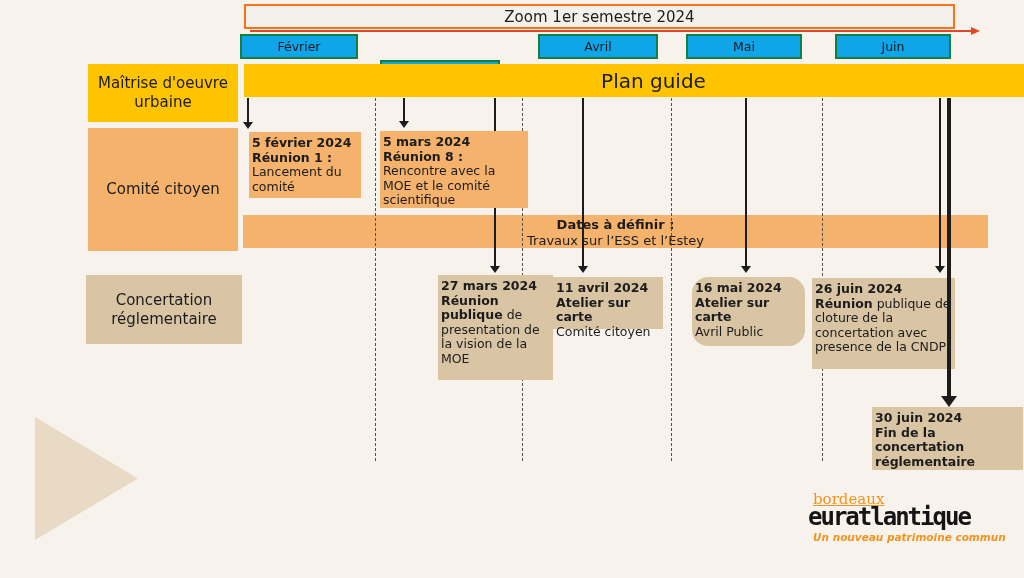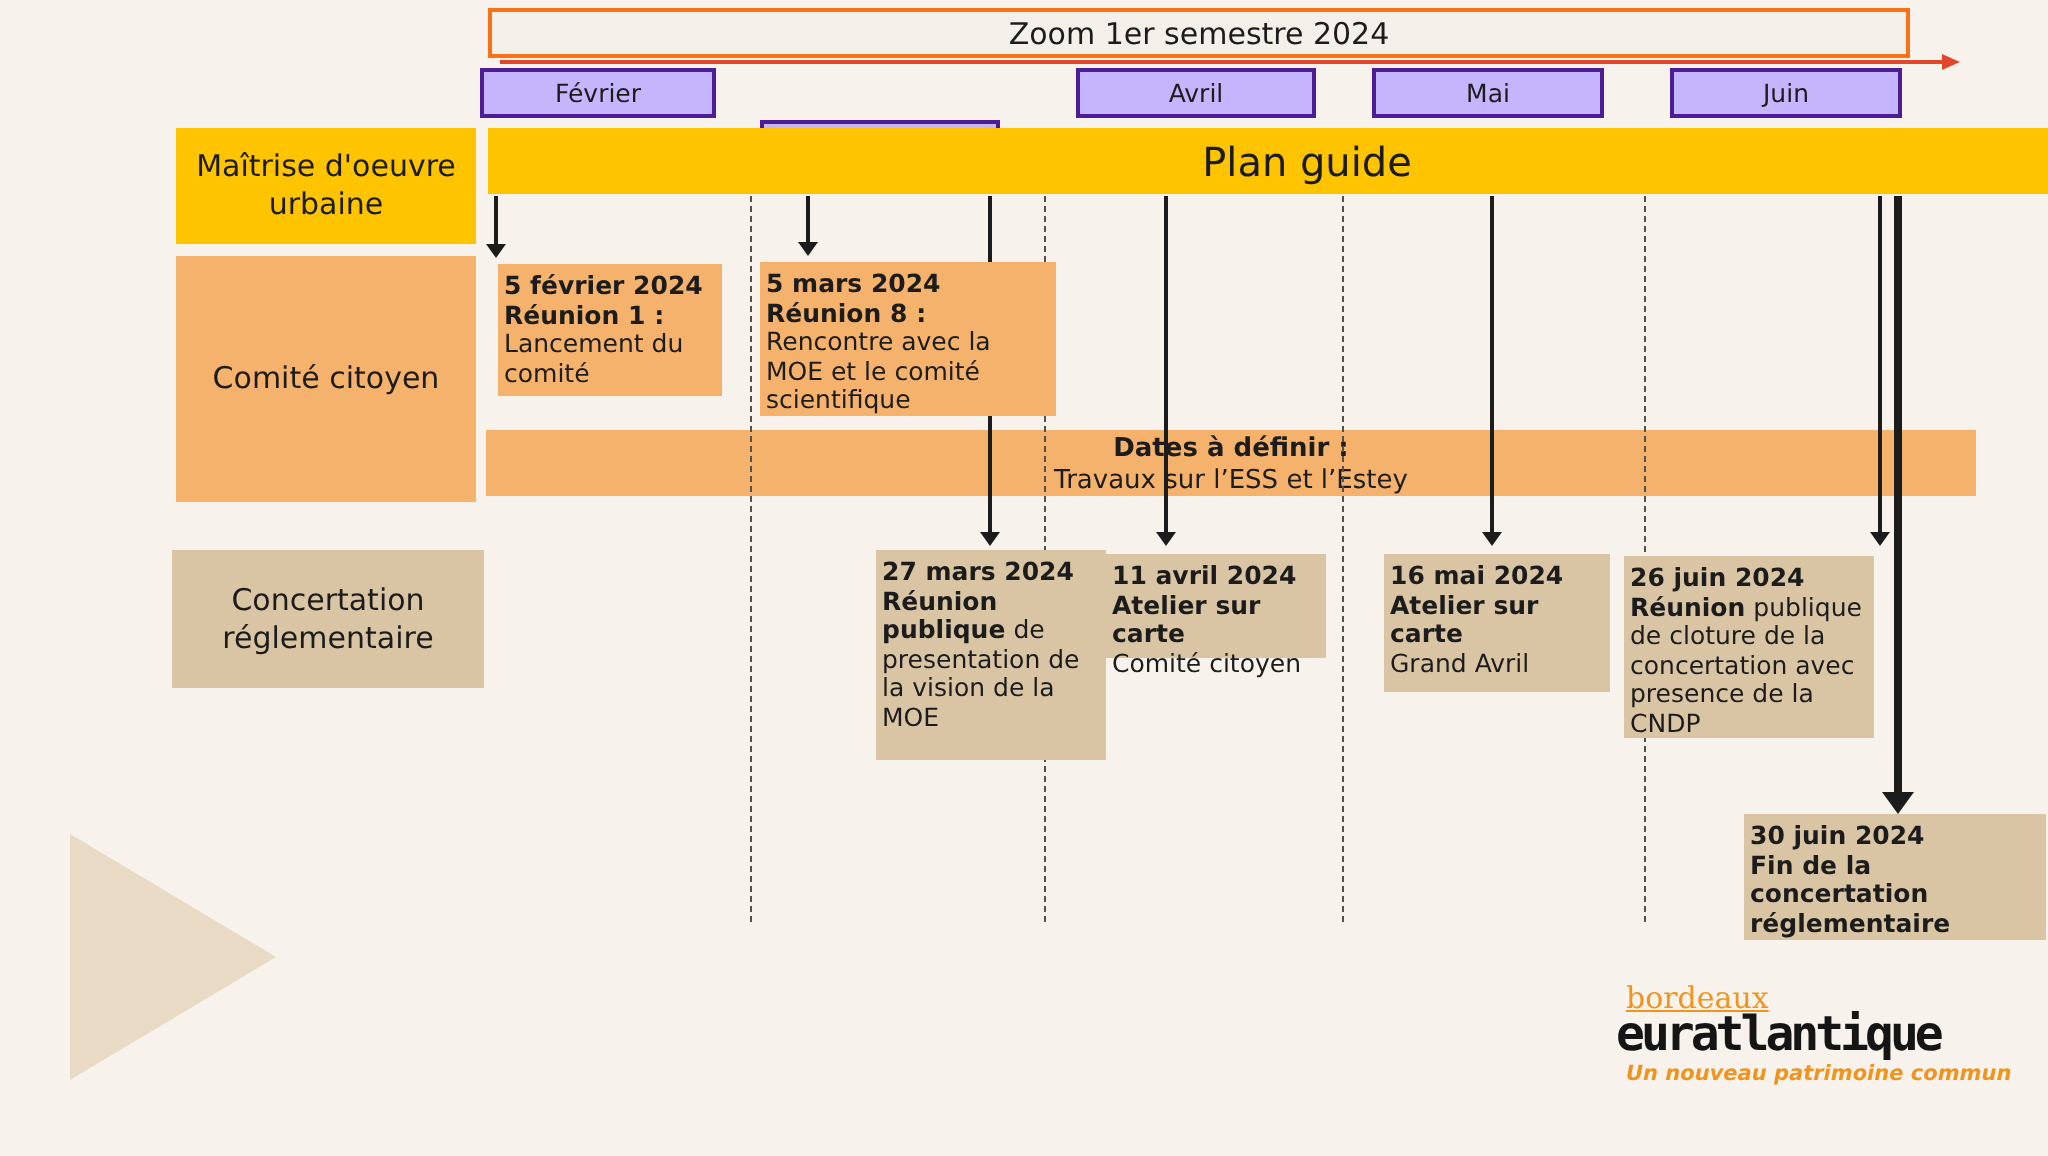--- a/index.html
+++ b/index.html
@@ -6,21 +6,21 @@
   body{font-family:"DejaVu Sans","Liberation Sans",sans-serif;background:#fff;}
   #slide{position:relative;width:1024px;height:578px;background:#f7f3ec;overflow:hidden;color:#1c1c1c;}
 
   
   .title-box{position:absolute;left:244px;top:4px;width:707px;height:21px;background:#f3f0e9;
     border:2px solid #f97316;display:flex;align-items:center;justify-content:center;
     font-size:15px;}
   .red-line{position:absolute;left:250px;top:30px;width:721px;height:2px;background:#e0472b;}
   .red-line::after{content:"";position:absolute;right:-9px;top:-3px;width:0;height:0;
     border-top:4px solid transparent;border-bottom:4px solid transparent;border-left:9px solid #e0472b;}
-  .month{position:absolute;top:34px;height:21px;background:#c4b5fd;border:2px solid #4c1d95;
+  .month{position:absolute;top:34px;height:21px;background:#0ea5e9;border:2px solid #15803d;
     display:flex;align-items:center;justify-content:center;font-size:12.5px;}
 
   
   .rowlab{position:absolute;display:flex;align-items:center;justify-content:center;
     text-align:center;font-size:15px;line-height:1.25;}
   .yellow{background:#ffc400;}
   .orange{background:#f4b26c;}
   .tan{background:#d9c5a4;}
 
   
@@ -111,27 +111,27 @@
       <span>de presentation de la vision de la MOE</span>
     </div>
   </div>
 
   <div class="event tan" style="left:553px;top:277px;width:110px;height:52px;">
     <b>11 avril 2024</b>
     <b>Atelier sur carte</b>
     <div>Comité citoyen</div>
   </div>
 
-  <div class="event tan" style="left:692px;top:277px;width:113px;height:69px;">
+  <div class="event tan" style="left:692px;top:277px;width:113px;height:69px;border-radius:16px;">
     <b>16 mai 2024</b>
     <b>Atelier sur carte</b>
-    <div>Grand Avril</div>
+    <div>Avril Public</div>
   </div>
 
-  <div class="event tan" style="left:812px;top:278px;width:125px;height:91px;">
+  <div class="event tan" style="left:812px;top:278px;width:143px;height:91px;">
     <b>26 juin 2024</b>
     <div class="flow">
       <b>Réunion</b>
       <span>publique de cloture de la concertation avec presence de la CNDP</span>
     </div>
   </div>
 
   <div class="event tan" style="left:872px;top:407px;width:151px;height:63px;">
     <b>30 juin 2024</b>
     <b>Fin de la concertation réglementaire</b>

